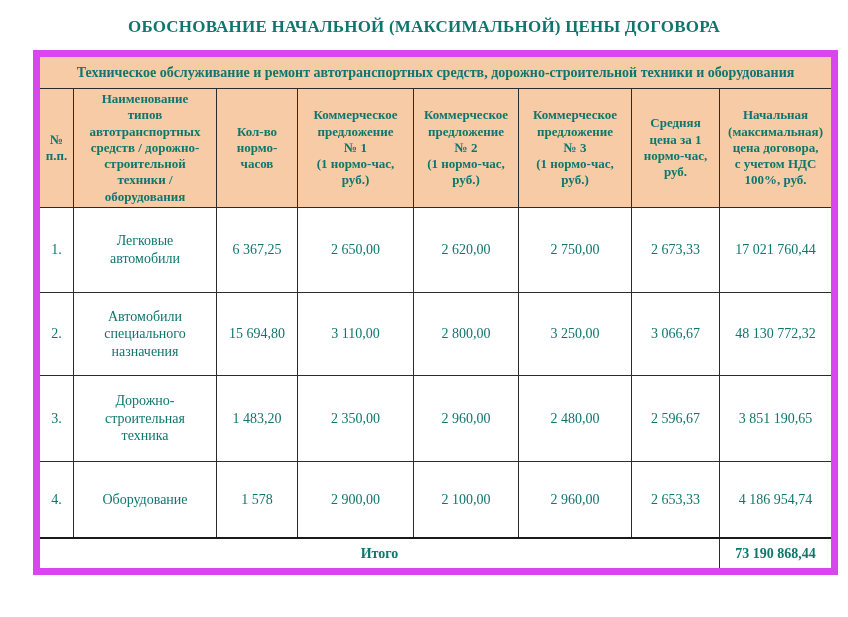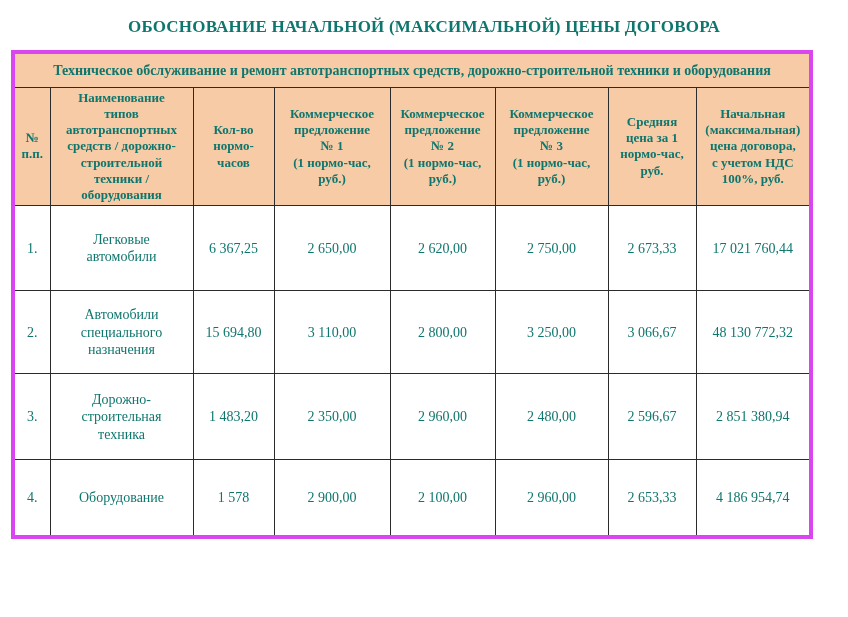--- a/index.html
+++ b/index.html
@@ -15,26 +15,26 @@
   }
   .doc-title {
     padding-top: 17px;
     text-align: center;
     font-size: 17px;
     font-weight: bold;
     letter-spacing: 0.2px;
   }
   table.price-table {
     position: absolute;
-    left: 11px;
+    left: 33px;
     top: 50px;
     width: 798px;
     border-collapse: collapse;
     table-layout: fixed;
-    border: 4px solid #d946ef;
+    border: 7px solid #d946ef;
   }
   table.price-table td {
     border: 1px solid #2b2b2b;
     text-align: center;
     vertical-align: middle;
     white-space: pre-line;
     font-size: 14px;
     line-height: 1.25;
     padding: 2px 3px;
   }
@@ -156,30 +156,34 @@
     <tr class="data-row-3">
       <td>3.</td>
       <td>Дорожно-
 строительная
 техника</td>
       <td>1 483,20</td>
       <td>2 350,00</td>
       <td>2 960,00</td>
       <td>2 480,00</td>
       <td>2 596,67</td>
-      <td>2 851 380,94</td>
+      <td>3 851 190,65</td>
     </tr>
 
     <tr class="data-row-4">
       <td>4.</td>
       <td>Оборудование</td>
       <td>1 578</td>
       <td>2 900,00</td>
       <td>2 100,00</td>
       <td>2 960,00</td>
       <td>2 653,33</td>
       <td>4 186 954,74</td>
     </tr>
 
+    <tr class="footer-row">
+      <td class="footer-label" colspan="7">Итого</td>
+      <td>73 190 868,44</td>
+    </tr>
   </tbody>
     </table>
 
 </div>
 
 </body></html>

